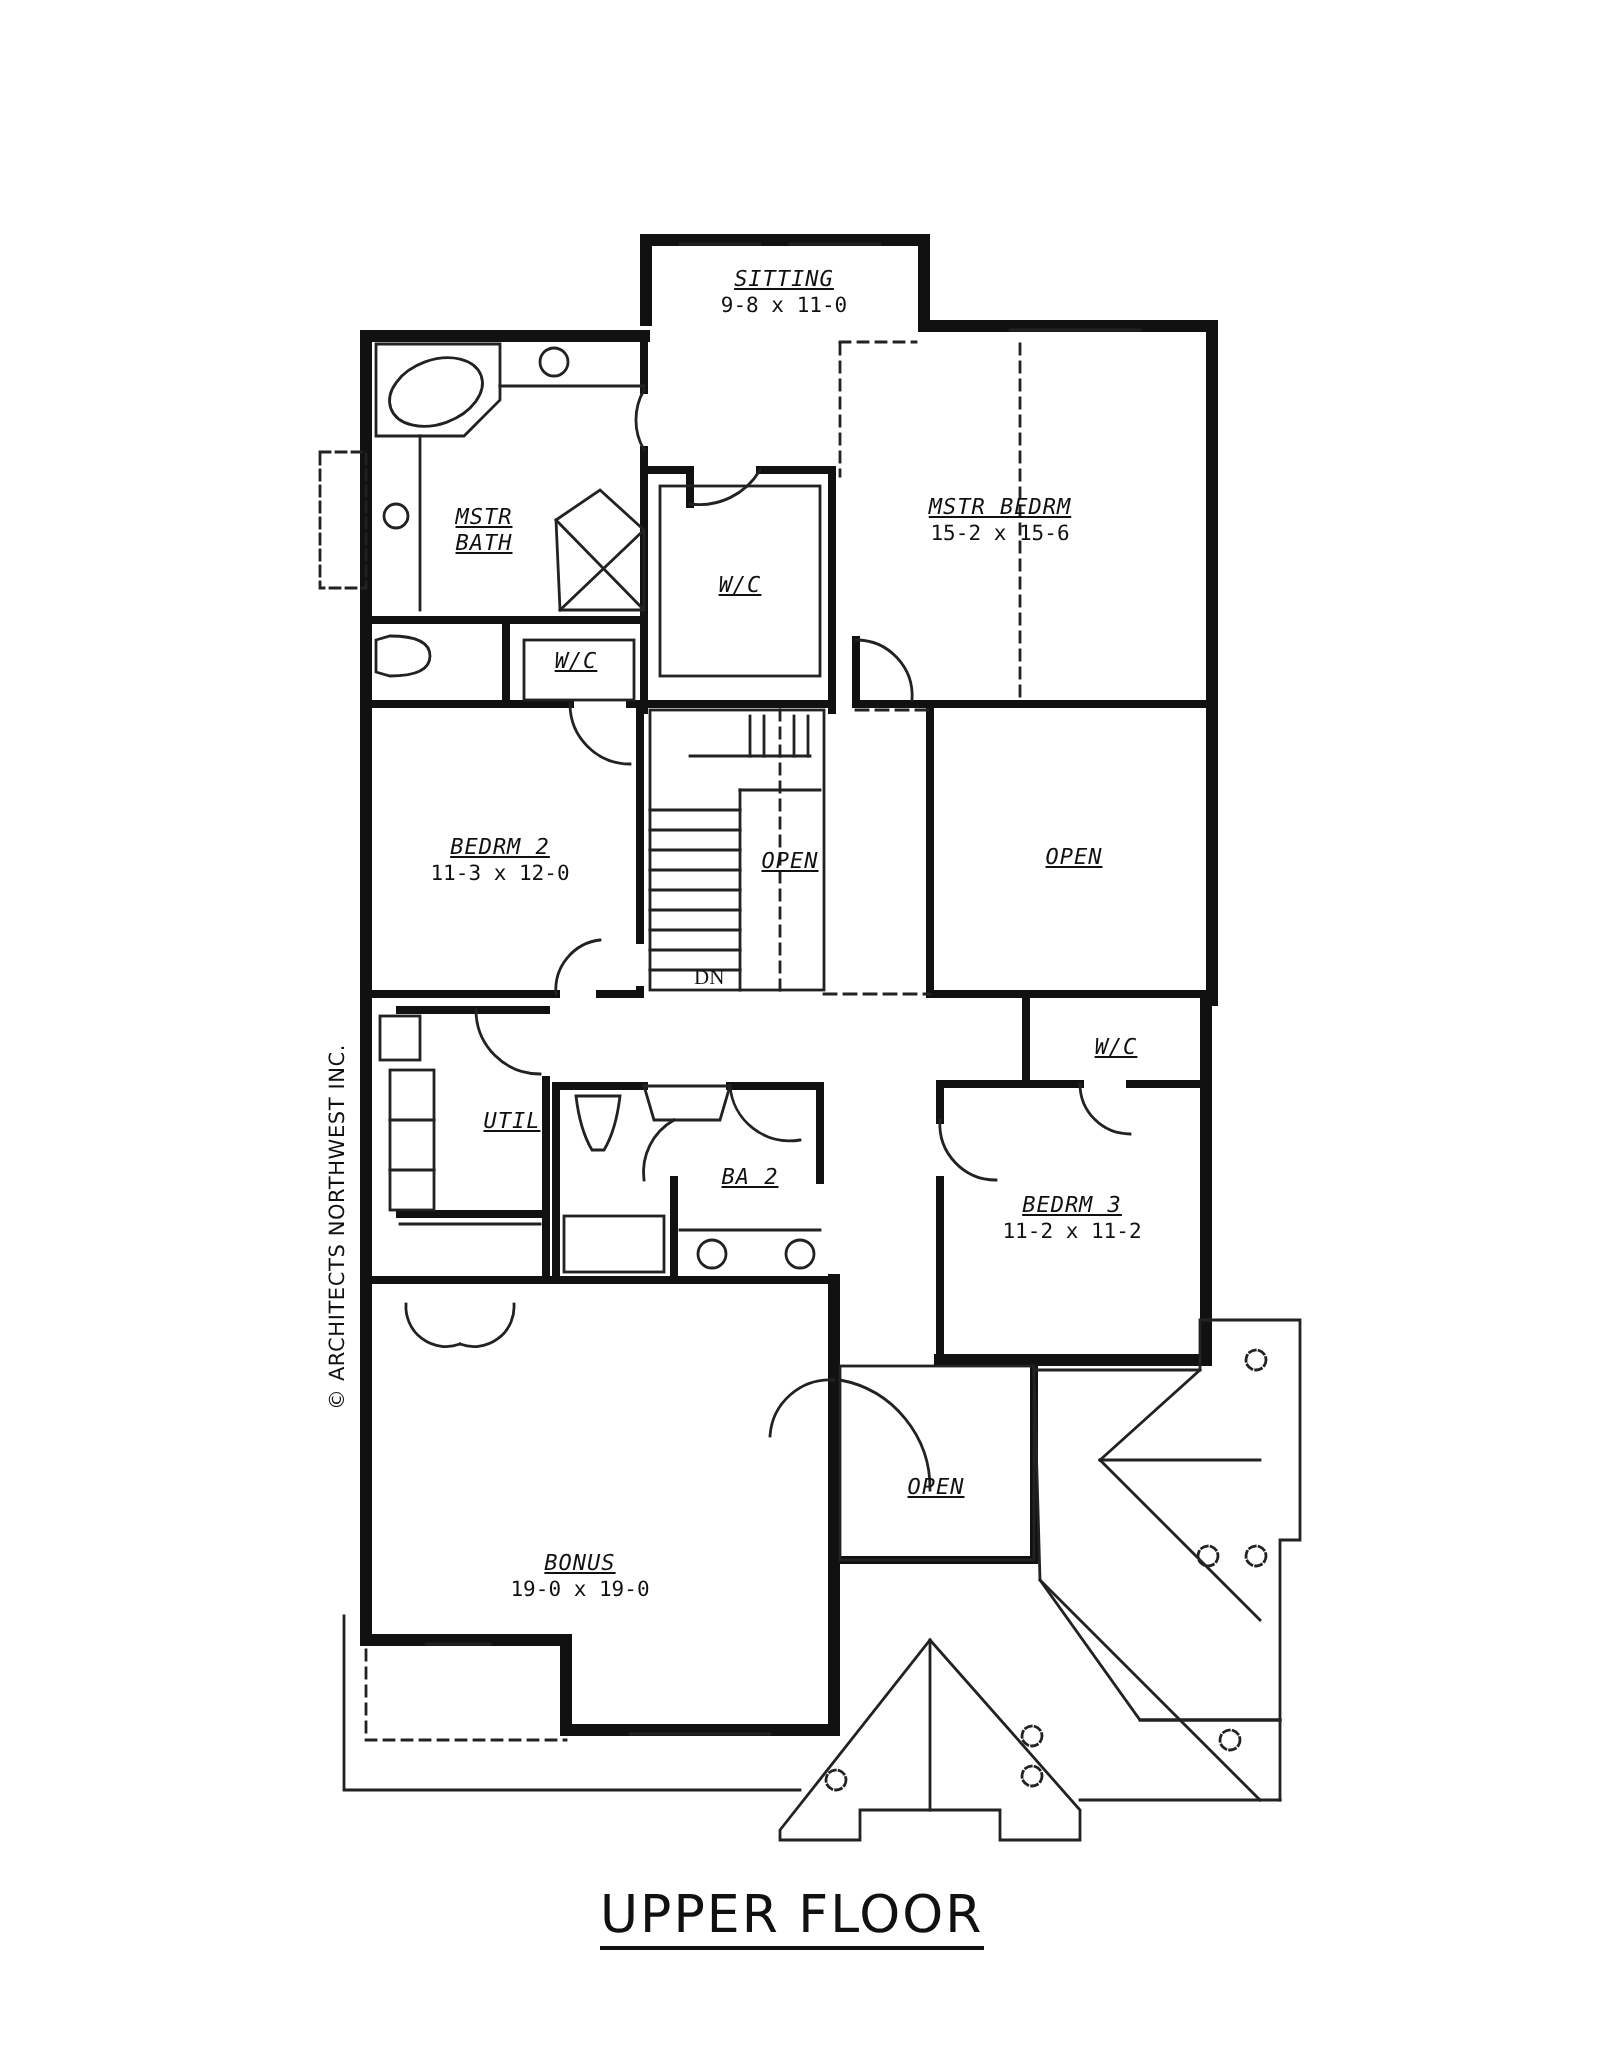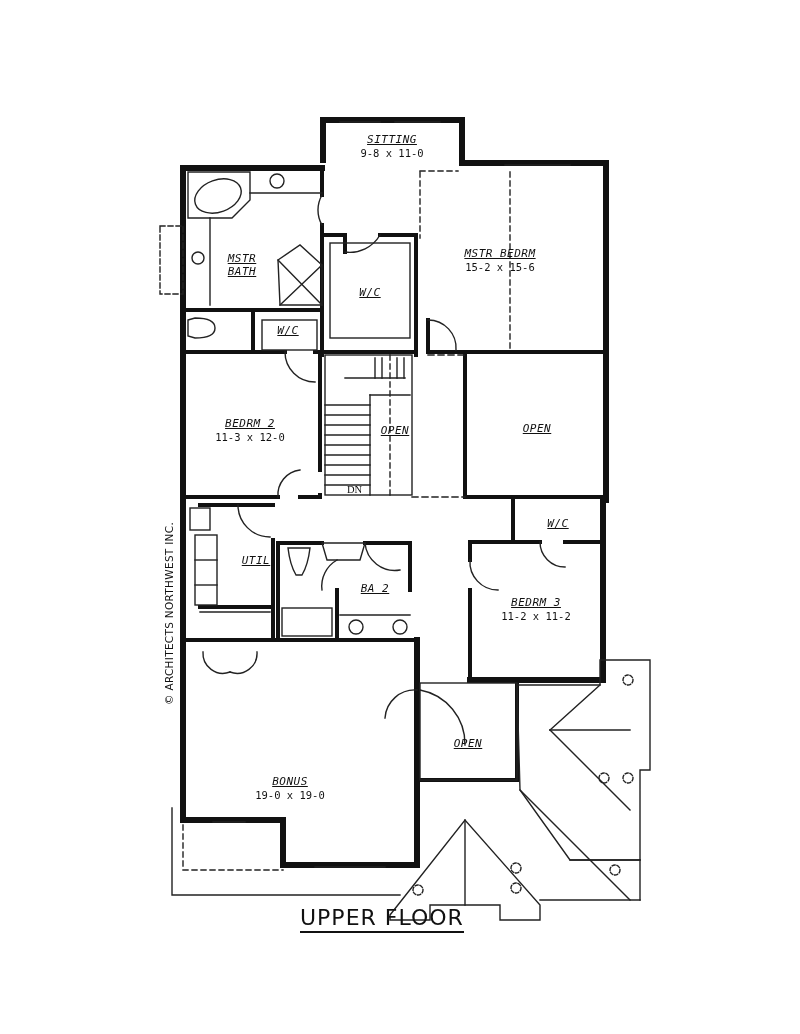--- a/index.html
+++ b/index.html
@@ -1,21 +1,21 @@
 <!DOCTYPE html>
 <html><head>
 <meta charset="utf-8">
 <style>
   html, body { margin: 0; padding: 0; background: #ffffff; }
   body { width: 800px; height: 1034px; position: relative; overflow: hidden; font-family: "DejaVu Sans", sans-serif; }
   #plan { position: absolute; left: 0; top: 0; width: 800px; height: 1034px; }
   .label { position: absolute; text-align: center; color: #111; font-family: "DejaVu Sans Mono", monospace; line-height: 1.15; white-space: nowrap; transform: translateX(-50%); }
   .label .name { font-size: 11px; text-decoration: underline; letter-spacing: 0.5px; display: block; font-style: italic; }
   .label .dim { font-size: 10.5px; display: block; }
-  .title { position: absolute; left: 300px; top: 907px; font-family: "DejaVu Sans", sans-serif; font-size: 22px; letter-spacing: 1px; color: #111; border-bottom: 2px solid #111; line-height: 1; padding-bottom: 2px; }
+  .title { position: absolute; left: 300px; top: 945px; font-family: "DejaVu Sans", sans-serif; font-size: 26px; letter-spacing: 1px; color: #111; border-bottom: 2px solid #111; line-height: 1; padding-bottom: 2px; }
   .credit { position: absolute; left: 163px; top: 705px; font-family: "DejaVu Sans", sans-serif; font-size: 10.5px; color: #111; transform: rotate(-90deg); transform-origin: left top; white-space: nowrap; letter-spacing: 0.3px; }
   .dn { position: absolute; left: 347px; top: 484px; font-family: Liberation Serif, serif; font-size: 10.5px; color: #111; }
 </style>
 </head>
 <body>
 
 <svg id="plan" viewBox="0 0 800 1034" xmlns="http://www.w3.org/2000/svg">
   <g fill="none" stroke="#111" stroke-linecap="square">
 
     <g stroke-width="6">

